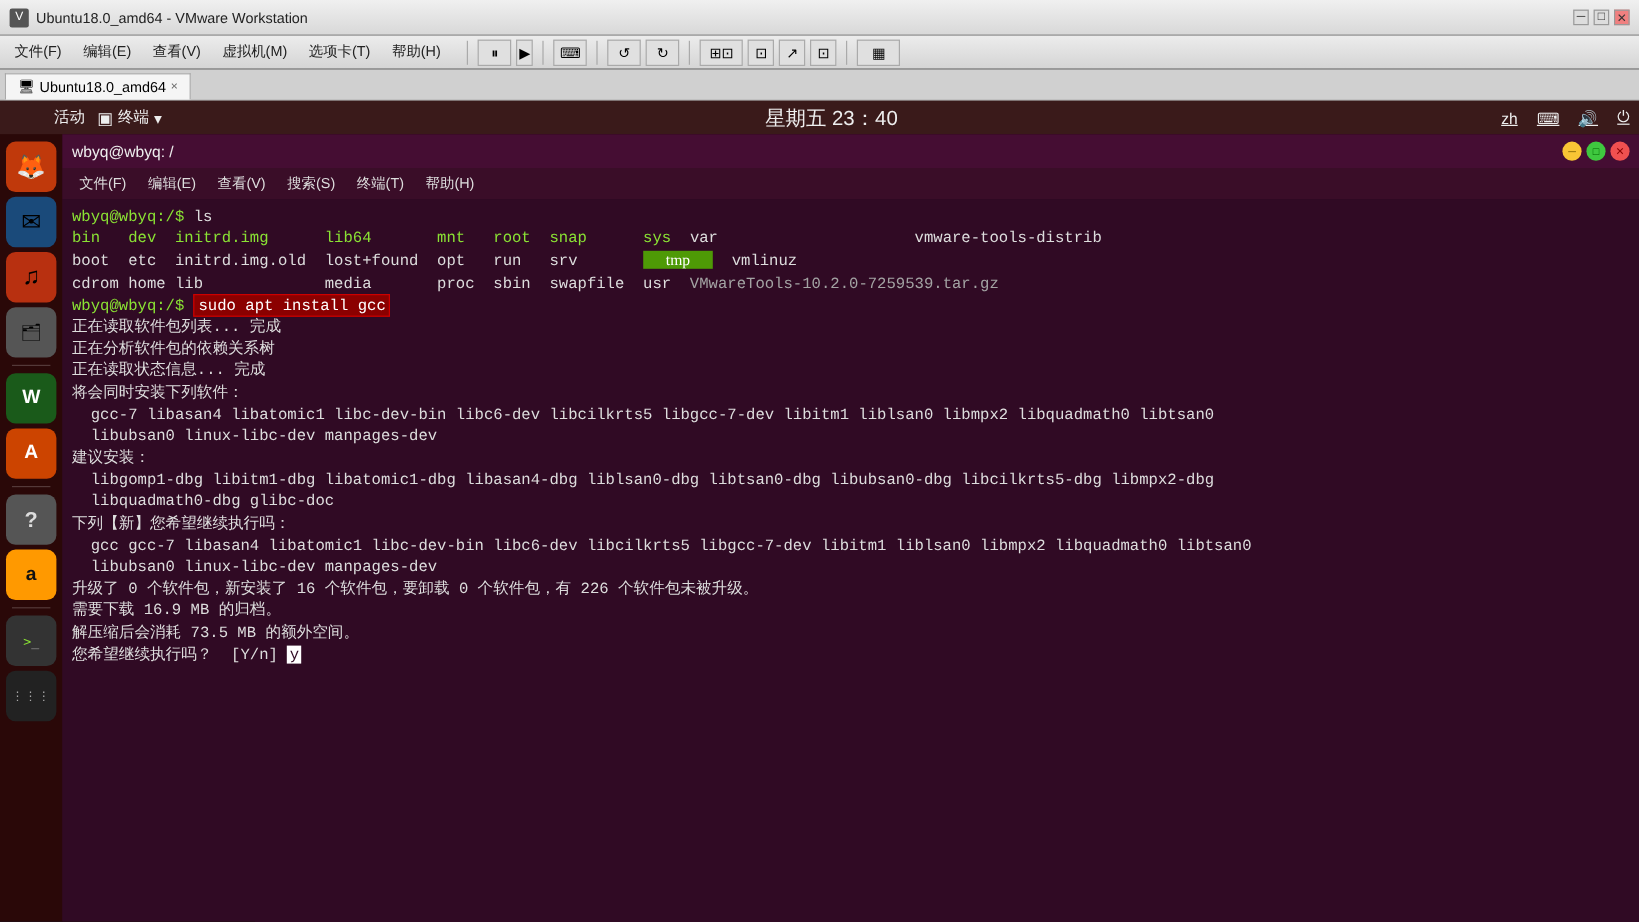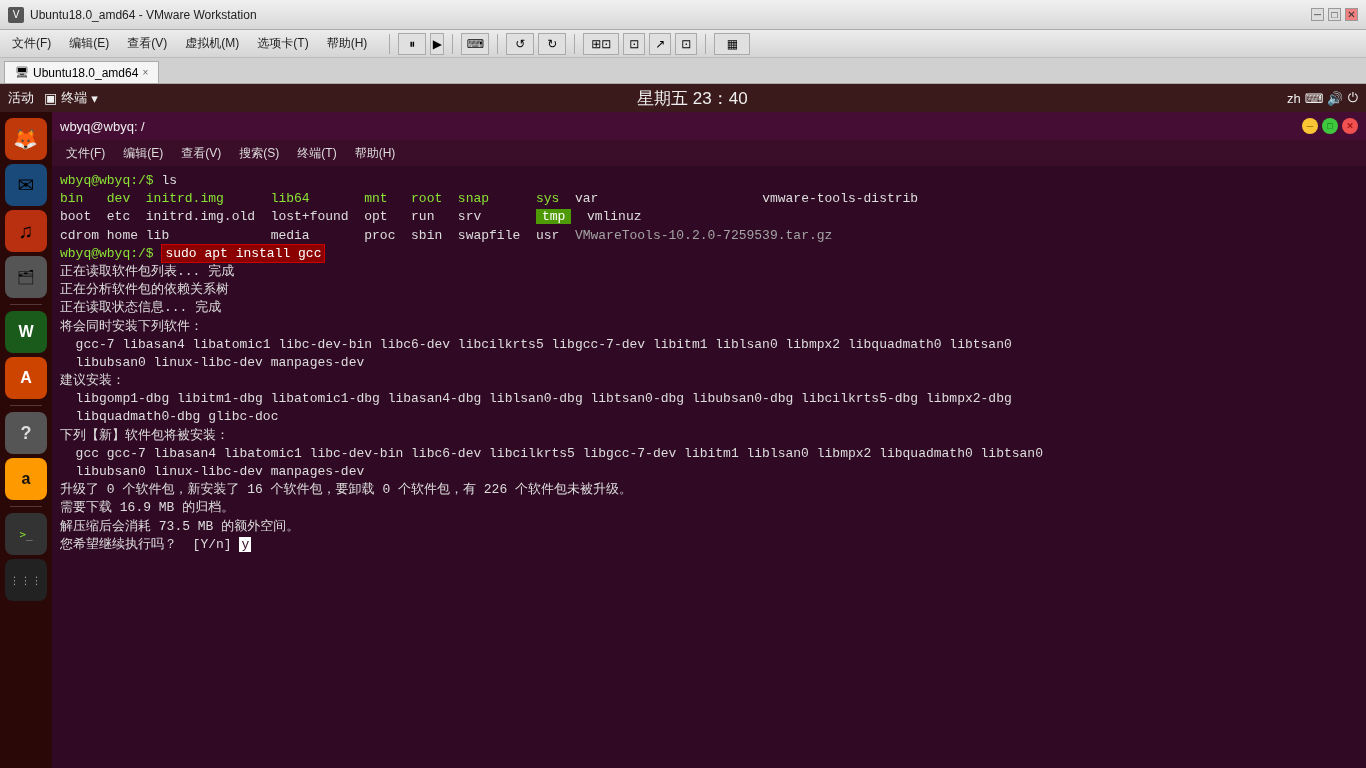--- a/index.html
+++ b/index.html
@@ -93,24 +93,24 @@
     
     .ubuntu-panel {
       width: 100%;
       height: 28px;
       background: #3a1a1a;
       display: flex;
       align-items: center;
       padding: 0 8px;
       justify-content: space-between;
     }
-    .ubuntu-panel-left { display: flex; align-items: center; gap: 10px; }
+    .ubuntu-panel-left { display: flex; align-items: center; gap: 10px; margin-left: 37px; }
     .ubuntu-panel-activities { font-size: 13px; color: #eee; cursor: pointer; }
     .ubuntu-panel-app { display: flex; align-items: center; gap: 4px; font-size: 13px; color: #eee; }
-    .ubuntu-panel-right { display: flex; align-items: center; gap: 4px; font-size: 13px; color: #eee; }
+    .ubuntu-panel-right { display: flex; align-items: center; gap: 16px; font-size: 13px; color: #eee; text-decoration: underline; }
     .ubuntu-panel-time { font-size: 17px; color: #eee; }
 
     
     .ubuntu-main {
       flex: 1;
       display: flex;
     }
     .ubuntu-sidebar {
       width: 52px;
       background: #2a0808;
@@ -194,21 +194,21 @@
     }
     .terminal-line { line-height: 1.4; white-space: pre; }
     .prompt { color: #8ae234; }
     .cmd-highlight {
       background: #8b0000;
       border: 1px solid #cc0000;
       padding: 1px 3px;
       color: white;
     }
     .red-text { color: #a3a3a3; }
-    .green-bg { background: #4e9a06; color: white; padding: 0 6px; }
+    .green-bg { background: #4e9a06; color: white; padding: 0 19px; font-family: Liberation Serif, serif; }
     .cursor {
       background: white;
       color: #300a24;
       padding: 0 2px;
     }
   </style>
 </head>
 <body>
 
 <div class="vmware-titlebar">
@@ -330,21 +330,21 @@
 
         <div class="terminal-line">正在读取软件包列表... 完成</div>
         <div class="terminal-line">正在分析软件包的依赖关系树</div>
         <div class="terminal-line">正在读取状态信息... 完成</div>
         <div class="terminal-line">将会同时安装下列软件：</div>
         <div class="terminal-line">  gcc-7 libasan4 libatomic1 libc-dev-bin libc6-dev libcilkrts5 libgcc-7-dev libitm1 liblsan0 libmpx2 libquadmath0 libtsan0</div>
         <div class="terminal-line">  libubsan0 linux-libc-dev manpages-dev</div>
         <div class="terminal-line">建议安装：</div>
         <div class="terminal-line">  libgomp1-dbg libitm1-dbg libatomic1-dbg libasan4-dbg liblsan0-dbg libtsan0-dbg libubsan0-dbg libcilkrts5-dbg libmpx2-dbg</div>
         <div class="terminal-line">  libquadmath0-dbg glibc-doc</div>
-        <div class="terminal-line">下列【新】软件包将被安装：</div>
+        <div class="terminal-line">下列【新】您希望继续执行吗：</div>
         <div class="terminal-line">  gcc gcc-7 libasan4 libatomic1 libc-dev-bin libc6-dev libcilkrts5 libgcc-7-dev libitm1 liblsan0 libmpx2 libquadmath0 libtsan0</div>
         <div class="terminal-line">  libubsan0 linux-libc-dev manpages-dev</div>
         <div class="terminal-line">升级了 0 个软件包，新安装了 16 个软件包，要卸载 0 个软件包，有 226 个软件包未被升级。</div>
         <div class="terminal-line">需要下载 16.9 MB 的归档。</div>
         <div class="terminal-line">解压缩后会消耗 73.5 MB 的额外空间。</div>
 
         <div class="terminal-line">您希望继续执行吗？  [Y/n] <span class="cursor">y</span></div>
       </div>
     </div>
   </div>

